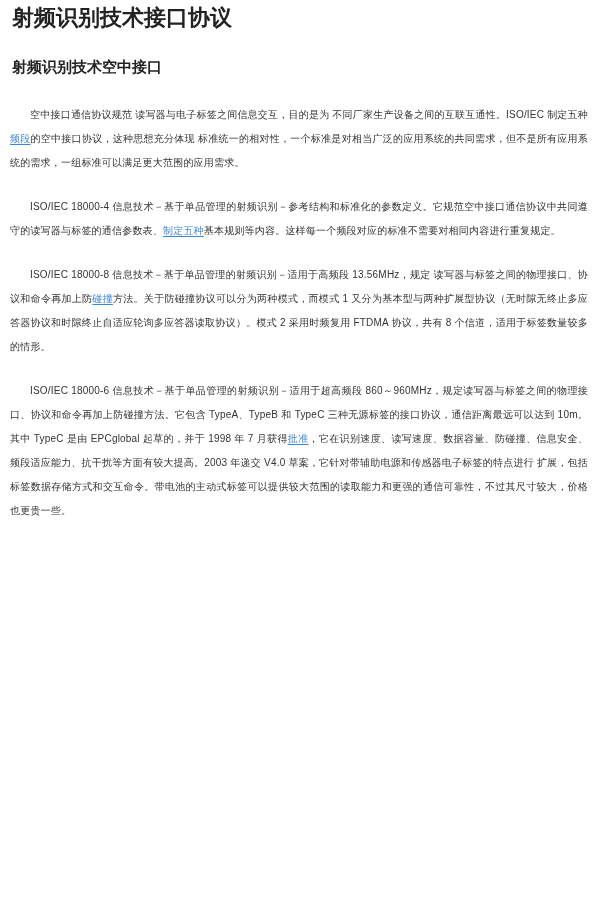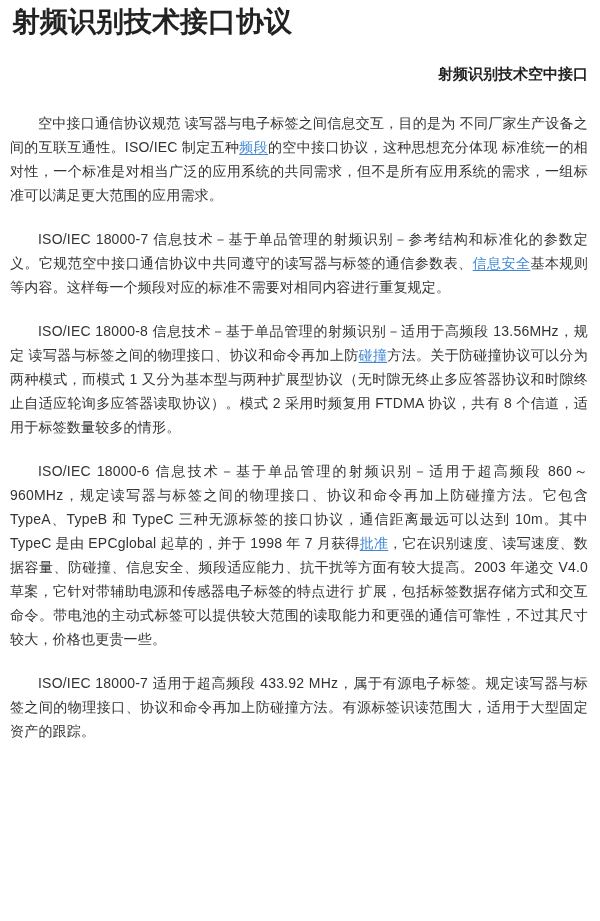--- a/index.html
+++ b/index.html
@@ -17,36 +17,35 @@
   body {
     width: 600px;
     min-height: 921px;
     font-family: "Liberation Sans", "DejaVu Sans", sans-serif;
     color: var(--text-color);
   }
   .doc {
     padding: 2px 12px 4px 10px;
   }
   .doc-title {
-    font-size: 28px;
+    font-size: 22px;
     font-weight: bold;
     color: var(--heading-color);
     line-height: 1.3;
     margin: 2px 0 24px 2px;
   }
   .section-heading {
     font-size: 15px;
     font-weight: bold;
     color: var(--heading-color);
     line-height: 1.3;
     margin: 0 0 27px 2px;
-    text-align: right;
   }
   .para {
-    font-size: 14px;
+    font-size: 10px;
     line-height: 24px;
     margin: 0 0 20px 0;
     text-indent: 2em;
     text-align: justify;
     letter-spacing: 0.2px;
   }
   .term {
     color: var(--link-color);
     text-decoration: underline;
     text-underline-offset: 2px;
@@ -57,23 +56,22 @@
 <body>
 
 <div class="doc">
 
   <h1 class="doc-title">射频识别技术接口协议</h1>
 
   <h2 class="section-heading">射频识别技术空中接口</h2>
 
   <p class="para"><span>空中接口通信协议规范 读写器与电子标签之间信息交互，目的是为 不同厂家生产设备之间的互联互通性。ISO/IEC 制定五种</span><a class="term">频段</a><span>的空中接口协议，这种思想充分体现 标准统一的相对性，一个标准是对相当广泛的应用系统的共同需求，但不是所有应用系统的需求，一组标准可以满足更大范围的应用需求。</span></p>
 
-  <p class="para"><span>ISO/IEC 18000-7 信息技术－基于单品管理的射频识别－参考结构和标准化的参数定义。它规范空中接口通信协议中共同遵守的读写器与标签的通信参数表、</span><a class="term">信息安全</a><span>基本规则等内容。这样每一个频段对应的标准不需要对相同内容进行重复规定。</span></p>
+  <p class="para"><span>ISO/IEC 18000-4 信息技术－基于单品管理的射频识别－参考结构和标准化的参数定义。它规范空中接口通信协议中共同遵守的读写器与标签的通信参数表、</span><a class="term">制定五种</a><span>基本规则等内容。这样每一个频段对应的标准不需要对相同内容进行重复规定。</span></p>
 
 
   <p class="para"><span>ISO/IEC 18000-8 信息技术－基于单品管理的射频识别－适用于高频段 13.56MHz，规定 读写器与标签之间的物理接口、协议和命令再加上防</span><a class="term">碰撞</a><span>方法。关于防碰撞协议可以分为两种模式，而模式 1 又分为基本型与两种扩展型协议（无时隙无终止多应答器协议和时隙终止自适应轮询多应答器读取协议）。模式 2 采用时频复用 FTDMA 协议，共有 8 个信道，适用于标签数量较多的情形。</span></p>
 
 
   <p class="para"><span>ISO/IEC 18000-6 信息技术－基于单品管理的射频识别－适用于超高频段 860～960MHz，规定读写器与标签之间的物理接口、协议和命令再加上防碰撞方法。它包含 TypeA、TypeB 和 TypeC 三种无源标签的接口协议，通信距离最远可以达到 10m。其中 TypeC 是由 EPCglobal 起草的，并于 1998 年 7 月获得</span><a class="term">批准</a><span>，它在识别速度、读写速度、数据容量、防碰撞、信息安全、频段适应能力、抗干扰等方面有较大提高。2003 年递交 V4.0 草案，它针对带辅助电源和传感器电子标签的特点进行 扩展，包括标签数据存储方式和交互命令。带电池的主动式标签可以提供较大范围的读取能力和更强的通信可靠性，不过其尺寸较大，价格也更贵一些。</span></p>
 
-  <p class="para"><span>ISO/IEC 18000-7 适用于超高频段 433.92 MHz，属于有源电子标签。规定读写器与标签之间的物理接口、协议和命令再加上防碰撞方法。有源标签识读范围大，适用于大型固定资产的跟踪。</span></p>
 
 </div>
 
 </body></html>

